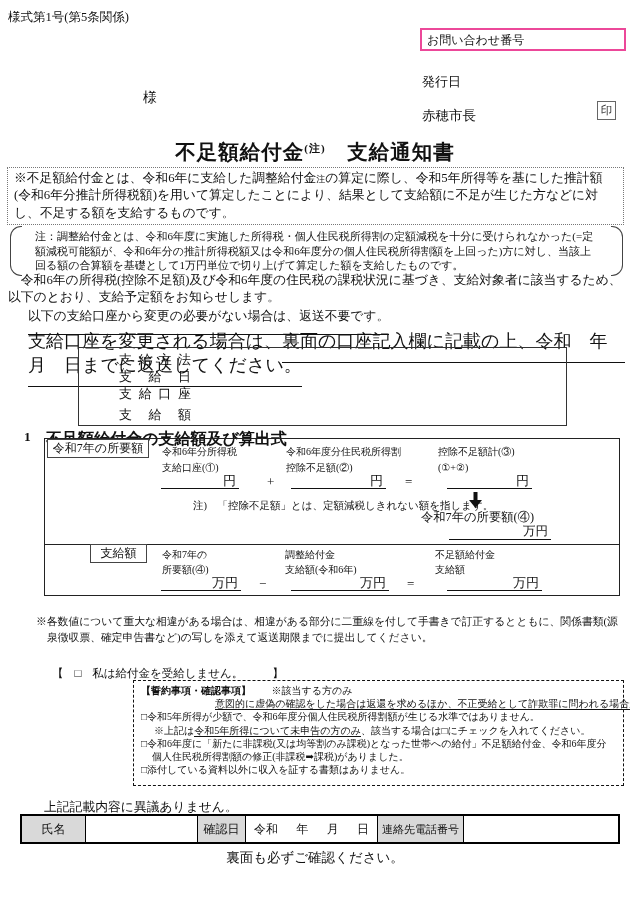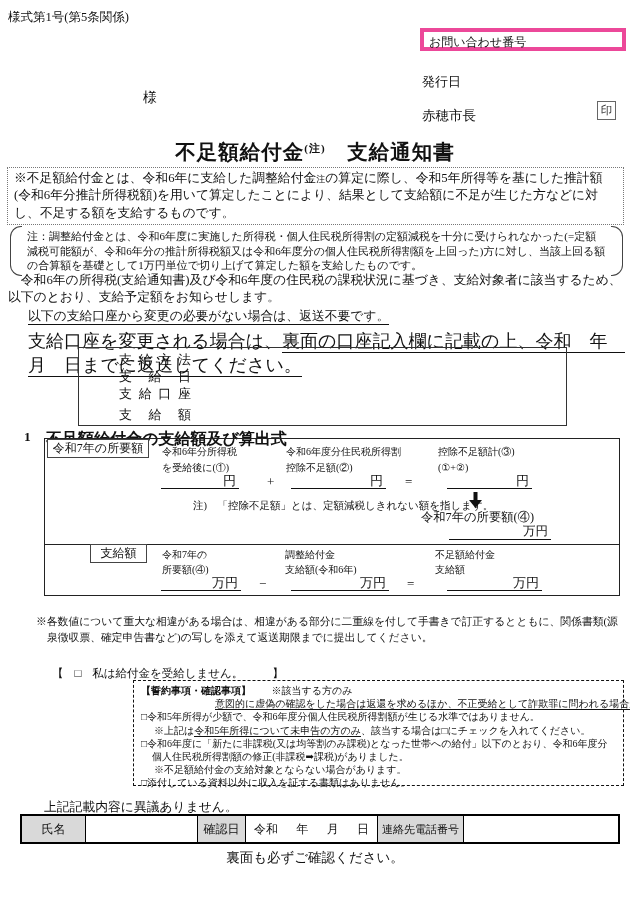--- a/index.html
+++ b/index.html
@@ -1,33 +1,33 @@
 <!DOCTYPE html>
 <html><head>
 <meta charset="utf-8">
 <style>
   html,body{margin:0;padding:0;background:#e8e8e8;}
   .page{position:relative;width:630px;height:903px;background:#ffffff;overflow:hidden;
         font-family:"Liberation Serif","DejaVu Serif",serif;color:#111;}
   .abs{position:absolute;box-sizing:border-box;}
-  .ul{border-bottom:1.5px solid #111;padding-bottom:1px;}
+  .ul{border-bottom:1.5px solid #111;padding-bottom:11px;}
   .ul1{border-bottom:1px solid #111;}
   
   .form-number{left:8px;top:9px;font-size:12.5px;}
-  .inquiry-box{left:420px;top:28px;width:206px;height:23px;border:4px solid #ec4899;font-size:12px;line-height:21px;padding:0 5px;}
+  .inquiry-box{left:420px;top:28px;width:206px;height:23px;border:2px solid #ec4899;font-size:12px;line-height:21px;padding:0 5px;}
   .issue-date{left:422px;top:73px;font-size:13px;}
   .addressee{left:143px;top:89px;font-size:14px;}
   .issuer{left:422px;top:107px;font-size:13.5px;}
   .seal-box{left:597px;top:101px;width:19px;height:19px;border:1.5px solid #666;font-size:11.5px;line-height:16px;text-align:center;color:#333;}
   .doc-title{left:0;top:138px;width:630px;text-align:center;font-size:20.5px;font-weight:600;letter-spacing:1px;}
   .doc-title .sup{font-size:11px;vertical-align:7px;font-weight:600;}
   .sub{font-size:9px;}
   
   .summary-box{left:7px;top:167px;width:617px;border:1.5px dotted #777;padding:2px 6px;font-size:12.8px;line-height:1.36;}
-  .note-paren{left:10px;top:226px;width:613px;padding:3px 17px;font-size:11px;line-height:1.32;}
+  .note-paren{left:10px;top:226px;width:613px;padding:3px 25px;font-size:11px;line-height:1.32;}
   .note-paren::before,.note-paren::after{content:"";position:absolute;top:0;bottom:0;width:11px;border:1.2px solid #444;}
   .note-paren::before{left:0;border-right:none;border-radius:11px 0 0 11px;}
   .note-paren::after{right:0;border-left:none;border-radius:0 11px 11px 0;}
   
   .intro-para{left:8px;top:272px;width:617px;font-size:12.8px;line-height:1.36;}
   .no-return{left:28px;top:308px;font-size:12.8px;}
   .change-line{left:28px;top:329px;font-size:18px;}
   
   .payment-box{left:78px;top:347px;width:489px;height:79px;border:1px solid #333;}
   .pmrow{position:absolute;left:40px;font-size:13px;}
@@ -85,42 +85,42 @@
   <div class="abs doc-title">
     <span>不足額給付金</span><span class="sup">(注)</span><span>　支給通知書</span>
   </div>
 
   <div class="abs summary-box">
     <span>※不足額給付金とは、令和6年に支給した調整給付金</span><span class="sub">注</span><span>の算定に際し、令和5年所得等を基にした推計額(令和6年分推計所得税額)を用いて算定したことにより、結果として支給額に不足が生じた方などに対し、不足する額を支給するものです。</span>
   </div>
 
   <div class="abs note-paren">注：調整給付金とは、令和6年度に実施した所得税・個人住民税所得割の定額減税を十分に受けられなかった(=定額減税可能額が、令和6年分の推計所得税額又は令和6年度分の個人住民税所得割額を上回った)方に対し、当該上回る額の合算額を基礎として1万円単位で切り上げて算定した額を支給したものです。</div>
 
-  <div class="abs intro-para">　令和6年の所得税(支給通知書)及び令和6年度の住民税の課税状況に基づき、支給対象者に該当するため、以下のとおり、支給予定額をお知らせします。</div>
+  <div class="abs intro-para">　令和6年の所得税(控除不足額)及び令和6年度の住民税の課税状況に基づき、支給対象者に該当するため、以下のとおり、支給予定額をお知らせします。</div>
   <div class="abs no-return"><span class="ul">以下の支給口座から変更の必要がない場合は、返送不要です。</span></div>
   <div class="abs change-line">
     <span>支給口座を変更される場合は、</span><span class="ul">裏面の口座記入欄に記載の上、令和　年　月　日までに返送してください。</span>
   </div>
 
   <div class="abs payment-box">
     <div class="pmrow" style="top:3px;"><span class="pm-label">支給方法</span></div>
     <div class="pmrow" style="top:20px;"><span class="pm-label">支給日</span></div>
     <div class="pmrow" style="top:37px;"><span class="pm-label">支給口座</span></div>
     <div class="pmrow" style="top:58px;"><span class="pm-label">支給額</span></div>
   </div>
 
   <div class="abs sec-num">1</div>
   <div class="abs sec-head">不足額給付金の支給額及び算出式</div>
 
   <div class="abs calc-table">
 
     <div class="lbox" style="left:2px;top:0;width:102px;">令和7年の所要額</div>
     <div class="ch" style="left:117px;top:5px;">
       <div>令和6年分所得税</div>
-        <div>を受給後に(①)</div>
+        <div>支給口座(①)</div>
     </div>
     <div class="ch" style="left:241px;top:5px;">
       <div>令和6年度分住民税所得割</div>
         <div>控除不足額(②)</div>
     </div>
     <div class="ch" style="left:393px;top:5px;">
       <div>控除不足額計(③)</div>
         <div>(①+②)</div>
     </div>
     <div class="blk" style="left:116px;top:33px;width:78px;">円</div>
@@ -172,23 +172,22 @@
       <span style="margin-left:18px;">※該当する方のみ</span>
     </div>
     <div class="pl-line pl-warn"><span class="ul1">意図的に虚偽の確認をした場合は返還を求めるほか、不正受給として詐欺罪に問われる場合があります。</span></div>
     <div class="pl-item">
       <span>□</span><span>令和5年所得が少額で、令和6年度分個人住民税所得割額が生じる水準ではありません。</span>
     </div>
     <div class="pl-ind">
       <span>※上記は</span><span class="ul1">令和5年所得について未申告の方のみ</span><span>、該当する場合は□にチェックを入れてください。</span>
     </div>
     <div class="pl-item">
-      <span>□</span><span>令和6年度に「新たに非課税(又は均等割のみ課税)となった世帯への給付」以下のとおり、令和6年度分個人住民税所得割額の修正(非課税➡課税)がありました。</span>
-    </div>
-    <div class="pl-ind">※不足額給付金の支給対象とならない場合があります。</div>
+      <span>□</span><span>令和6年度に「新たに非課税(又は均等割のみ課税)となった世帯への給付」不足額給付金、令和6年度分個人住民税所得割額の修正(非課税➡課税)がありました。</span>
+    </div>
     <div class="pl-item">
       <span>□</span><span>添付している資料以外に収入を証する書類はありません。</span>
     </div>
   </div>
 
   <div class="abs agreement">上記記載内容に異議ありません。</div>
 
   <div class="abs sig-table">
     <div class="c-name gray">氏名</div>
     <div class="c-nameval"></div>

